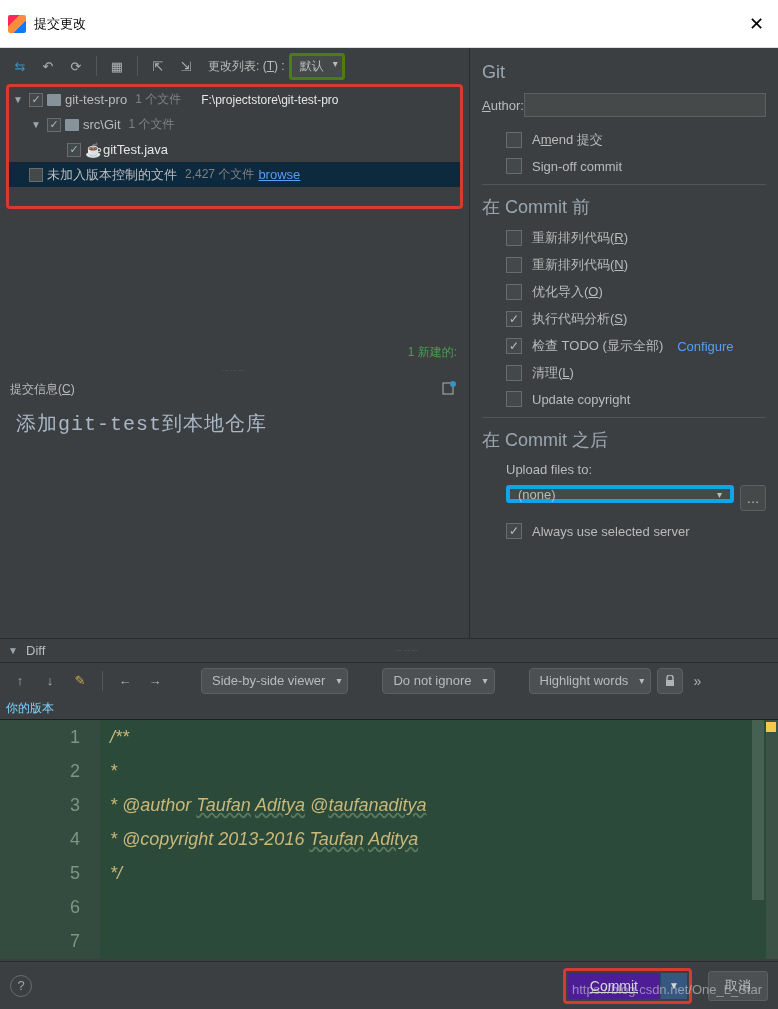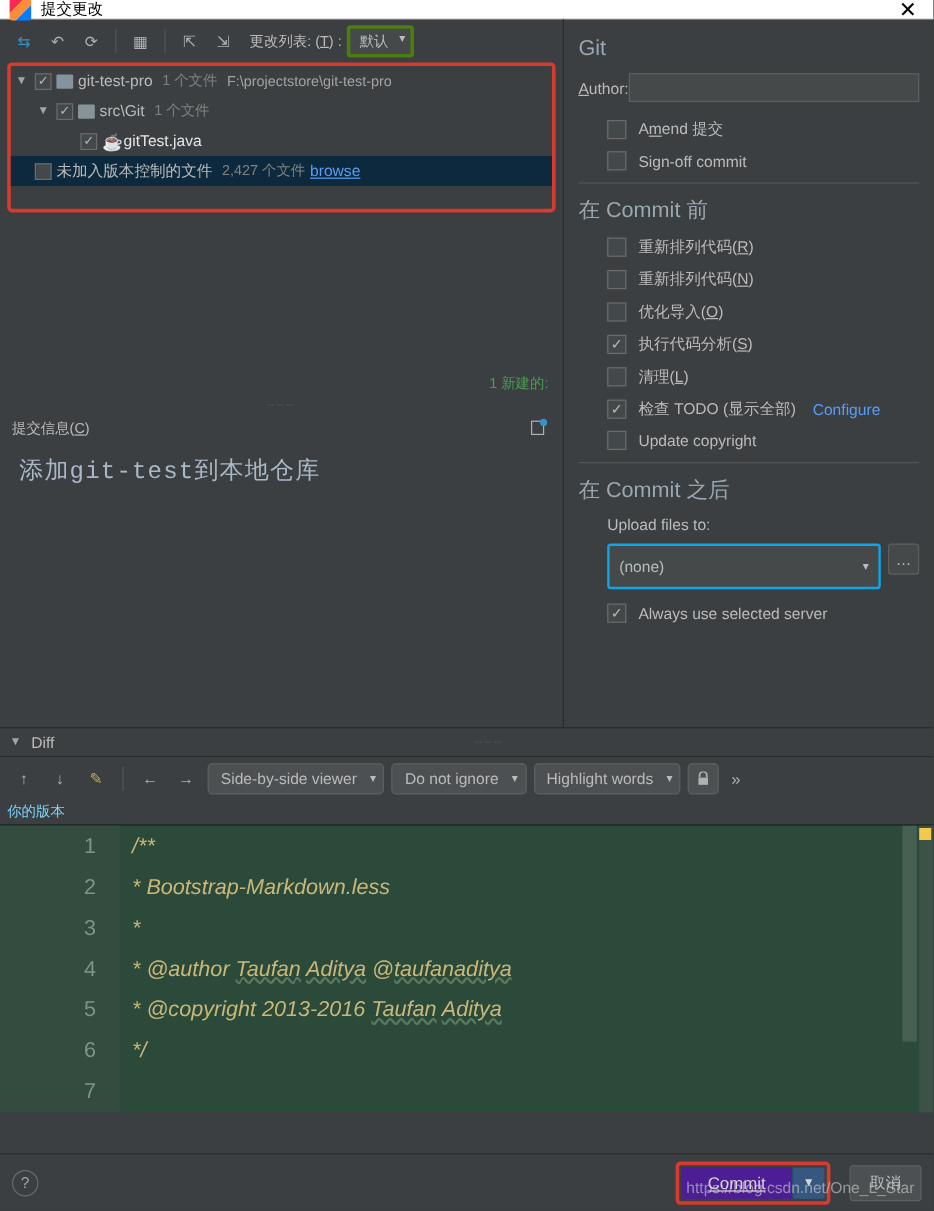--- a/index.html
+++ b/index.html
@@ -1,18 +1,18 @@
 <!DOCTYPE html>
 <html><head>
 <meta charset="utf-8">
 <style>
 * { box-sizing: border-box; margin: 0; padding: 0; font-family: "Microsoft YaHei", "Segoe UI", sans-serif; }
 body { width: 778px; height: 1009px; background: #3c3f41; color: #bbbbbb; font-size: 13px; overflow: hidden; position: relative; }
 
-.titlebar { height: 16px; background: #fff; color: #000; display: flex; align-items: center; padding: 0 8px; border-bottom: 1px solid #ddd; }
+.titlebar { height: 48px; background: #fff; color: #000; display: flex; align-items: center; padding: 0 8px; border-bottom: 1px solid #ddd; }
 .titlebar .app-icon { width: 18px; height: 18px; margin-right: 8px; background: linear-gradient(135deg,#fe2857 0%,#fe2857 33%,#fd8c3b 33%,#fd8c3b 66%,#087cfa 66%); border-radius: 2px; }
 .titlebar .title { flex: 1; font-size: 13px; }
 .titlebar .close { font-size: 18px; cursor: pointer; padding: 0 6px; }
 
 .main { display: flex; height: 590px; }
 .left-col { width: 470px; display: flex; flex-direction: column; border-right: 1px solid #2b2b2b; }
 .right-col { flex: 1; padding: 8px 12px; overflow: hidden; }
 
 .toolbar { height: 36px; display: flex; align-items: center; padding: 0 8px; gap: 4px; }
 .tb-btn { width: 24px; height: 24px; display: flex; align-items: center; justify-content: center; cursor: pointer; color: #afb1b3; border-radius: 3px; }
@@ -27,21 +27,21 @@
 .tree-row { display: flex; align-items: center; height: 25px; padding-left: 4px; gap: 4px; white-space: nowrap; }
 .tree-row.sel { background: #0d293e; }
 .tree-arrow { width: 12px; color: #9aa7b0; font-size: 10px; }
 .tree-cb { width: 14px; height: 14px; border: 1px solid #6b6b6b; background: #43494a; display: inline-flex; align-items: center; justify-content: center; font-size: 11px; color: #a9b7c6; }
 .tree-cb.checked::before { content: "✓"; }
 .tree-cb.empty { background: #43494a; }
 .tree-folder { width: 14px; height: 12px; background: #87939a; border-radius: 1px; display:inline-block; }
 .tree-file { color: #40b6e0; width: 14px; font-size: 14px; }
 .tree-label { color: #bbbbbb; }
 .tree-dim { color: #808080; font-size: 12px; margin-left: 4px; }
-.tree-path { color: #a3a3a3; font-size: 12px; margin-left: 4px; }
+.tree-path { color: #e5e5e5; font-size: 12px; margin-left: 16px; }
 .tree-java { color: #e5e5e5; }
 .tree-link { color: #589df6; text-decoration: underline; cursor: pointer; }
 .pad-1 { padding-left: 22px; }
 .pad-2 { padding-left: 58px; }
 .pad-0 { padding-left: 4px; }
 
 .tree-space { flex: 1; min-height: 60px; }
 .status-line { text-align: right; padding: 4px 12px; color: #499c54; font-size: 12px; }
 .dots { text-align: center; color: #555; font-size: 10px; letter-spacing: 2px; }
 
@@ -63,32 +63,32 @@
 .cb.on::before { content: "✓"; }
 .check-row .lbl { color: #bbbbbb; }
 .check-row .paren { color: #bbbbbb; }
 .check-row .uk { text-decoration: underline; }
 .configure { color: #589df6; cursor: pointer; margin-left: 4px; }
 
 .hr { height: 1px; background: #555; margin: 10px 0; }
 .sub-indent { padding-left: 24px; }
 .upload-label { font-size: 13px; margin: 10px 0 8px 0; }
 .upload-row { display: flex; gap: 6px; }
-.combo { flex: 1; height: 38px; background: #45494a; border: 2px solid #0ea5e9; display: flex; align-items: center; padding: 0 8px; position: relative; border-radius: 3px; }
+.combo { flex: 1; height: 18px; background: #45494a; border: 4px solid #0ea5e9; display: flex; align-items: center; padding: 0 8px; position: relative; border-radius: 3px; }
 .combo::after { content: "▾"; position: absolute; right: 8px; font-size: 10px; }
 .dots-btn { width: 26px; height: 26px; background: #45494a; border: 1px solid #5e6060; display: flex; align-items: center; justify-content: center; border-radius: 3px; cursor: pointer; }
 
 .diff-header { display: flex; align-items: center; padding: 4px 8px; border-top: 1px solid #2b2b2b; }
 .diff-header .arrow { width: 12px; color: #9aa7b0; font-size: 10px; margin-right: 6px; }
 .diff-header .dt { font-size: 13px; }
 .diff-header .spacer { flex: 1; }
 .diff-header .ddots { color: #555; font-size: 10px; letter-spacing: 2px; }
 
 .diff-toolbar { height: 36px; border-top: 1px solid #2b2b2b; display: flex; align-items: center; padding: 0 8px; gap: 6px; }
-.diff-toolbar .combo2 { height: 26px; background: #4c5052; border: 1px solid #5e6060; display: flex; align-items: center; padding: 0 22px 0 10px; position: relative; border-radius: 4px; font-size: 13px; cursor: pointer; }
+.diff-toolbar .combo2 { height: 26px; background: #4c5052; border: 1px solid #5e6060; display: flex; align-items: center; padding: 0 22px 0 10px; position: relative; border-radius: 4px; font-size: 13px; cursor: pointer; margin-left: 28px; }
 .diff-toolbar .combo2::after { content: "▾"; position: absolute; right: 6px; font-size: 10px; }
 .diff-toolbar .lock { width: 26px; height: 26px; background: #4c5052; border: 1px solid #5e6060; border-radius: 4px; display: flex; align-items: center; justify-content: center; }
 .diff-toolbar .more { color: #afb1b3; cursor: pointer; font-size: 14px; padding: 0 4px; }
 
 .ver-label { font-size: 12px; padding: 2px 6px; color: #7dd3fc; }
 
 .editor { height: 240px; display: flex; background: #2b4a3a; font-family: "Courier New", monospace; font-size: 18px; font-style: italic; position: relative; border-top: 1px solid #1e1e1e; }
 .gutter { width: 100px; background: #344c40; text-align: right; padding-right: 20px; color: #7a9686; font-size: 18px; font-style: normal; }
 .gutter div, .code div { height: 34px; line-height: 34px; }
 .code { flex: 1; padding-left: 10px; color: #c9b87a; overflow: hidden; }
@@ -208,27 +208,27 @@
     </div>
     <div class="check-row">
       <span class="cb"></span>
       <span class="lbl"><span>优化导入</span>(<span class="uk">O</span>)</span>
     </div>
     <div class="check-row">
       <span class="cb on"></span>
       <span class="lbl"><span>执行代码分析</span>(<span class="uk">S</span>)</span>
     </div>
     <div class="check-row">
-      <span class="cb"></span>
-      <span class="lbl"><span>清理</span>(<span class="uk">L</span>)</span>
-    </div>
-    <div class="check-row">
       <span class="cb on"></span>
       <span class="lbl"><span>检查 TODO</span> <span class="paren">(显示全部)</span></span>
       <span class="configure">Configure</span>
+    </div>
+    <div class="check-row">
+      <span class="cb"></span>
+      <span class="lbl"><span>清理</span>(<span class="uk">L</span>)</span>
     </div>
     <div class="check-row">
       <span class="cb"></span>
       <span class="lbl">Update copyright</span>
     </div>
 
     <div class="hr"></div>
     <div class="section-title">在 Commit 之后</div>
     <div class="sub-indent">
       <div class="upload-label">Upload files to:</div>
@@ -278,21 +278,20 @@
     <div>1</div>
     <div>2</div>
     <div>3</div>
     <div>4</div>
     <div>5</div>
     <div>6</div>
     <div>7</div>
   </div>
   <div class="code">
     <div>/**</div>
-    <div> * Bootstrap-Markdown.less</div>
     <div> *</div>
     <div><span> * @author </span><span class="wavy">Taufan</span><span> </span><span class="wavy">Aditya</span><span> @</span><span class="wavy">taufanaditya</span></div>
     <div><span> * @copyright 2013-2016 </span><span class="wavy">Taufan</span><span> </span><span class="wavy">Aditya</span></div>
     <div> */</div>
     <div></div>
   </div>
   <div class="scroll-thumb"></div>
   <div class="scroll-ind">
       <div class="warn"></div>
     </div>

